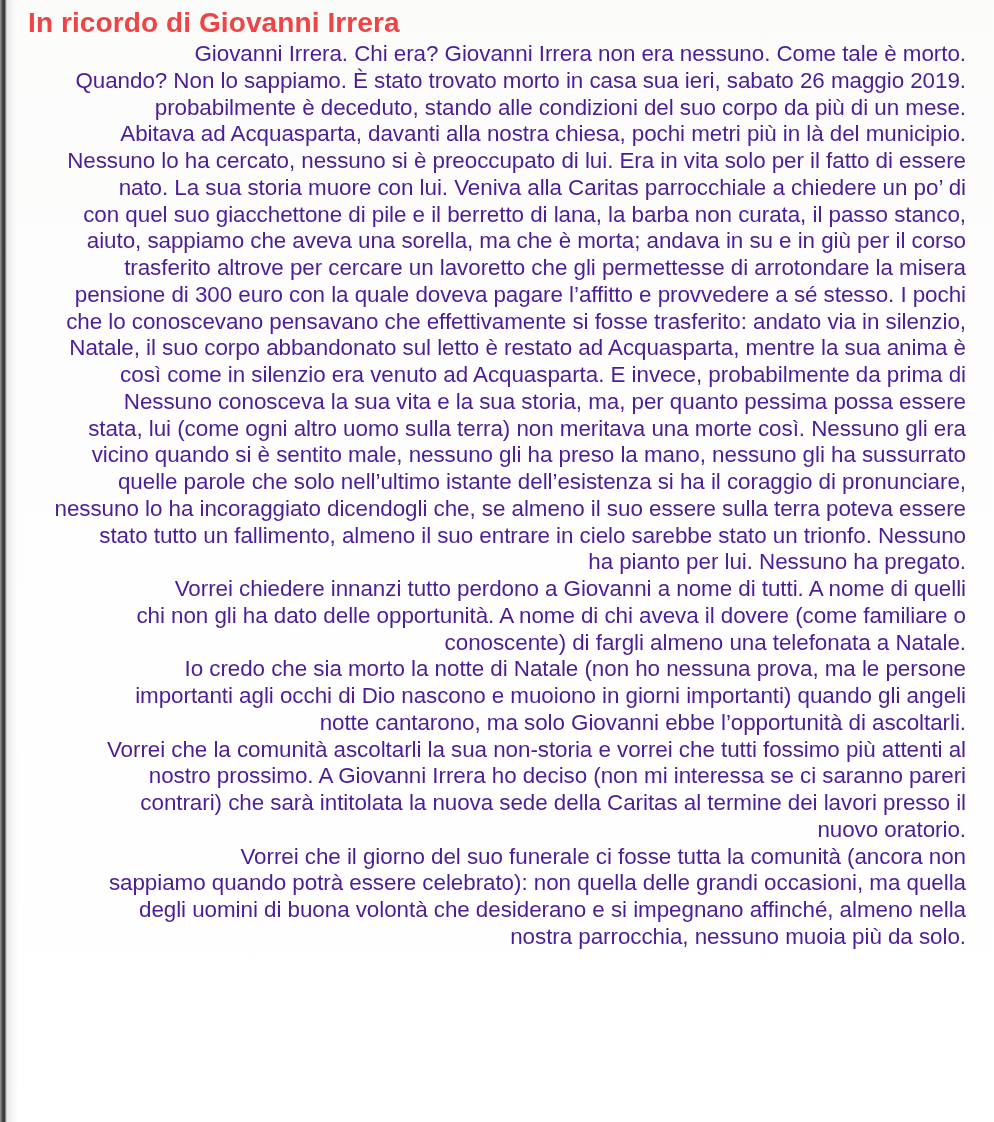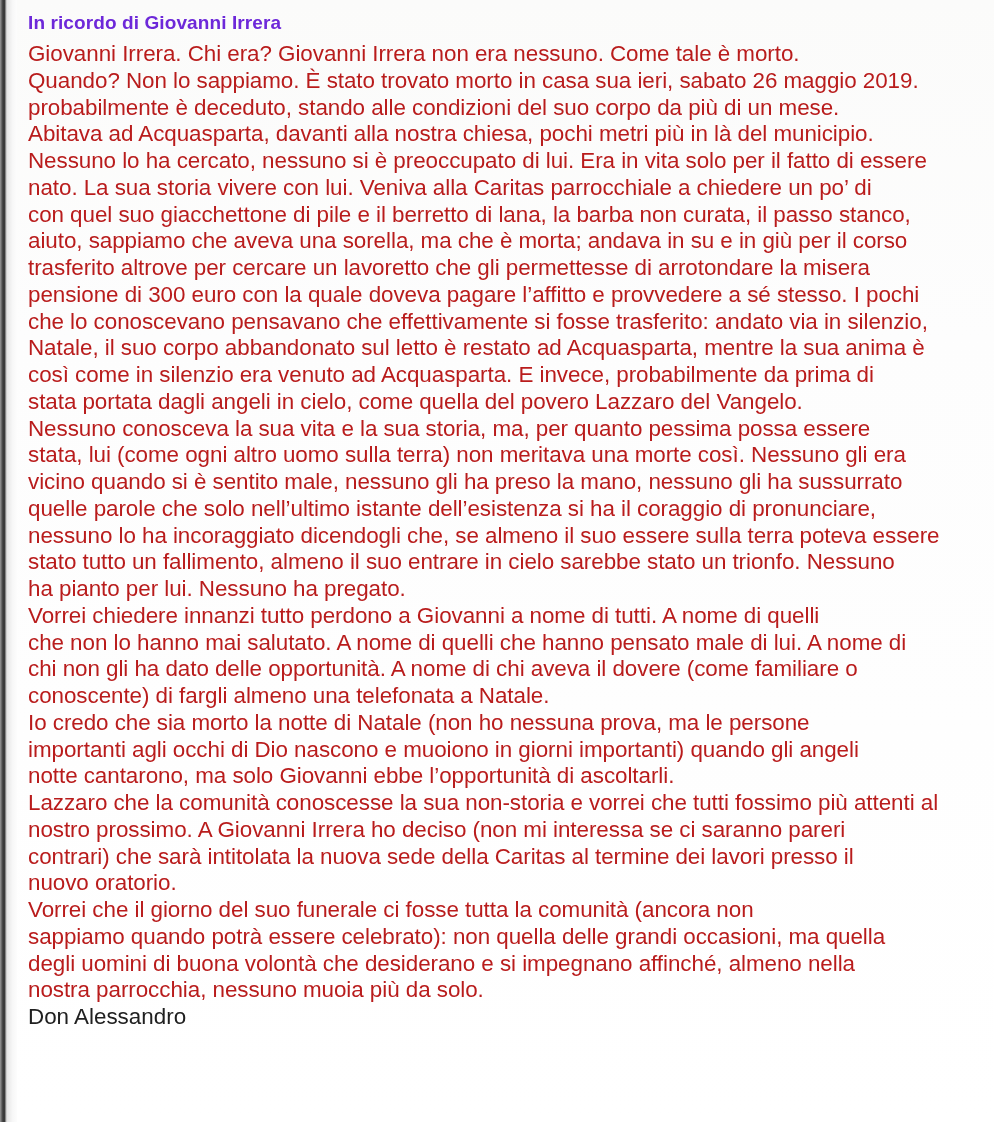--- a/index.html
+++ b/index.html
@@ -54,34 +54,35 @@
   #article {
     position: absolute;
     left: 28px;
     top: 6px;
     width: 938px;
   }
 
   #article-title {
     font-family: "Liberation Sans", sans-serif;
     font-weight: bold;
-    font-size: 19px;
+    font-size: 28px;
     line-height: 33px;
     letter-spacing: 0.1px;
-    color: #6d28d9;
+    color: #ef4444;
     margin: 0 0 2px 0;
     white-space: nowrap;
   }
 
   #article-body {
     font-family: "Liberation Sans", sans-serif;
     font-size: 22.4px;
     line-height: 26.75px;
-    color: #b91c1c;
+    color: #4c1d95;
     letter-spacing: -0.05px;
+    text-align: right;
   }
 
   .body-line {
     white-space: nowrap;
     display: block;
     margin: 0;
     padding: 0;
   }
 
   #signature {
@@ -104,50 +105,47 @@
   <article id="article">
 
     <h1 id="article-title">In ricordo di Giovanni Irrera</h1>
 
     <div id="article-body">
         <span class="body-line">Giovanni Irrera. Chi era? Giovanni Irrera non era nessuno. Come tale è morto.</span>
         <span class="body-line">Quando? Non lo sappiamo. È stato trovato morto in casa sua ieri, sabato 26 maggio 2019.</span>
         <span class="body-line">probabilmente è deceduto, stando alle condizioni del suo corpo da più di un mese.</span>
         <span class="body-line">Abitava ad Acquasparta, davanti alla nostra chiesa, pochi metri più in là del municipio.</span>
         <span class="body-line">Nessuno lo ha cercato, nessuno si è preoccupato di lui. Era in vita solo per il fatto di essere</span>
-        <span class="body-line">nato. La sua storia vivere con lui. Veniva alla Caritas parrocchiale a chiedere un po’ di</span>
+        <span class="body-line">nato. La sua storia muore con lui. Veniva alla Caritas parrocchiale a chiedere un po’ di</span>
         <span class="body-line">con quel suo giacchettone di pile e il berretto di lana, la barba non curata, il passo stanco,</span>
         <span class="body-line">aiuto, sappiamo che aveva una sorella, ma che è morta; andava in su e in giù per il corso</span>
         <span class="body-line">trasferito altrove per cercare un lavoretto che gli permettesse di arrotondare la misera</span>
         <span class="body-line">pensione di 300 euro con la quale doveva pagare l’affitto e provvedere a sé stesso. I pochi</span>
         <span class="body-line">che lo conoscevano pensavano che effettivamente si fosse trasferito: andato via in silenzio,</span>
         <span class="body-line">Natale, il suo corpo abbandonato sul letto è restato ad Acquasparta, mentre la sua anima è</span>
         <span class="body-line">così come in silenzio era venuto ad Acquasparta. E invece, probabilmente da prima di</span>
-        <span class="body-line">stata portata dagli angeli in cielo, come quella del povero Lazzaro del Vangelo.</span>
         <span class="body-line">Nessuno conosceva la sua vita e la sua storia, ma, per quanto pessima possa essere</span>
         <span class="body-line">stata, lui (come ogni altro uomo sulla terra) non meritava una morte così. Nessuno gli era</span>
         <span class="body-line">vicino quando si è sentito male, nessuno gli ha preso la mano, nessuno gli ha sussurrato</span>
         <span class="body-line">quelle parole che solo nell’ultimo istante dell’esistenza si ha il coraggio di pronunciare,</span>
         <span class="body-line">nessuno lo ha incoraggiato dicendogli che, se almeno il suo essere sulla terra poteva essere</span>
         <span class="body-line">stato tutto un fallimento, almeno il suo entrare in cielo sarebbe stato un trionfo. Nessuno</span>
         <span class="body-line">ha pianto per lui. Nessuno ha pregato.</span>
         <span class="body-line">Vorrei chiedere innanzi tutto perdono a Giovanni a nome di tutti. A nome di quelli</span>
-        <span class="body-line">che non lo hanno mai salutato. A nome di quelli che hanno pensato male di lui. A nome di</span>
         <span class="body-line">chi non gli ha dato delle opportunità. A nome di chi aveva il dovere (come familiare o</span>
         <span class="body-line">conoscente) di fargli almeno una telefonata a Natale.</span>
         <span class="body-line">Io credo che sia morto la notte di Natale (non ho nessuna prova, ma le persone</span>
         <span class="body-line">importanti agli occhi di Dio nascono e muoiono in giorni importanti) quando gli angeli</span>
         <span class="body-line">notte cantarono, ma solo Giovanni ebbe l’opportunità di ascoltarli.</span>
-        <span class="body-line">Lazzaro che la comunità conoscesse la sua non-storia e vorrei che tutti fossimo più attenti al</span>
+        <span class="body-line">Vorrei che la comunità ascoltarli la sua non-storia e vorrei che tutti fossimo più attenti al</span>
         <span class="body-line">nostro prossimo. A Giovanni Irrera ho deciso (non mi interessa se ci saranno pareri</span>
         <span class="body-line">contrari) che sarà intitolata la nuova sede della Caritas al termine dei lavori presso il</span>
         <span class="body-line">nuovo oratorio.</span>
         <span class="body-line">Vorrei che il giorno del suo funerale ci fosse tutta la comunità (ancora non</span>
         <span class="body-line">sappiamo quando potrà essere celebrato): non quella delle grandi occasioni, ma quella</span>
         <span class="body-line">degli uomini di buona volontà che desiderano e si impegnano affinché, almeno nella</span>
         <span class="body-line">nostra parrocchia, nessuno muoia più da solo.</span>
       </div>
 
-    <div id="signature">Don Alessandro</div>
 
   </article>
 
 </div>
 
 </body></html>

